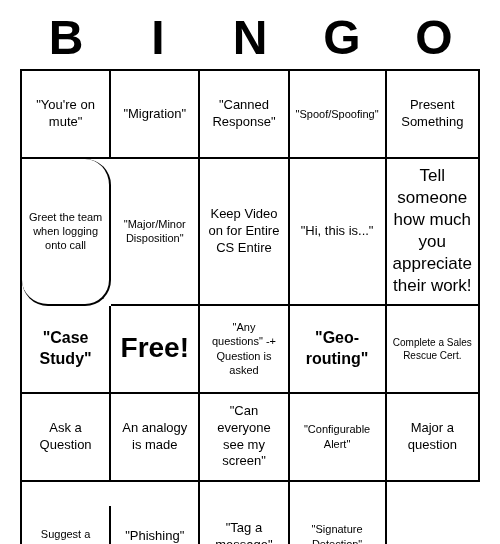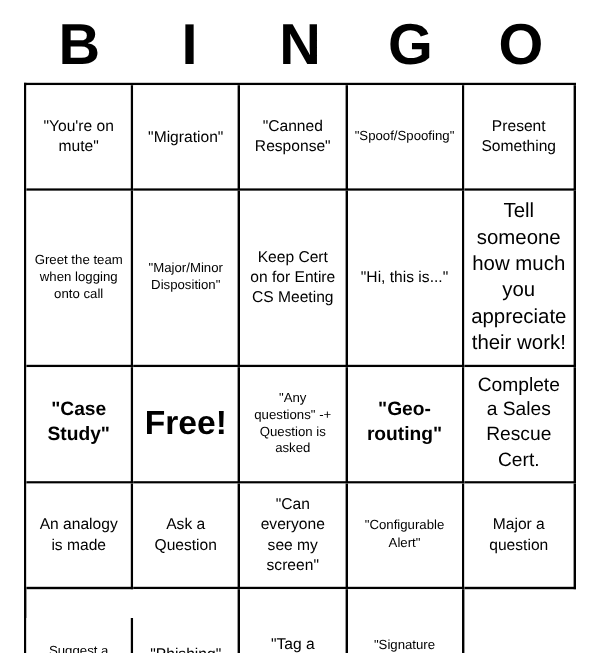--- a/index.html
+++ b/index.html
@@ -63,32 +63,32 @@
     <span class="bingo-letter">N</span>
     <span class="bingo-letter">G</span>
     <span class="bingo-letter">O</span>
   </div>
   <div class="bingo-grid">
   <div class="bingo-cell">"You're on mute"</div>
       <div class="bingo-cell">"Migration"</div>
       <div class="bingo-cell">"Canned Response"</div>
       <div class="bingo-cell" style="font-size: 11px;">"Spoof/Spoofing"</div>
       <div class="bingo-cell">Present Something</div>
-      <div class="bingo-cell" style="font-size: 11px;">Greet the team when logging onto call</div>
+      <div class="bingo-cell" style="font-size: 11px; border-radius: 26px;">Greet the team when logging onto call</div>
       <div class="bingo-cell" style="font-size: 11px;">"Major/Minor Disposition"</div>
-      <div class="bingo-cell">Keep Cert on for Entire CS Meeting</div>
+      <div class="bingo-cell">Keep Video on for Entire CS Entire</div>
       <div class="bingo-cell">"Hi, this is..."</div>
       <div class="bingo-cell" style="font-size: 17px;">Tell someone how much you appreciate their work!</div>
       <div class="bingo-cell" style="font-size: 16px; font-weight: bold;">"Case Study"</div>
       <div class="bingo-cell free">Free!</div>
       <div class="bingo-cell" style="font-size: 11px;">"Any questions" -+ Question is asked</div>
       <div class="bingo-cell" style="font-size: 16px; font-weight: bold;">"Geo-routing"</div>
-      <div class="bingo-cell" style="font-size: 16px;">Complete a Sales Rescue Cert.</div>
+      <div class="bingo-cell" style="font-size: 10px;">Complete a Sales Rescue Cert.</div>
+      <div class="bingo-cell">Ask a Question</div>
       <div class="bingo-cell">An analogy is made</div>
-      <div class="bingo-cell">Ask a Question</div>
       <div class="bingo-cell">"Can everyone see my screen"</div>
       <div class="bingo-cell" style="font-size: 11px;">"Configurable Alert"</div>
       <div class="bingo-cell">Major a question</div>
       <div class="bingo-cell" style="font-size: 11px; margin-top: 24px;">Suggest a Project Tahoe Prospect</div>
       <div class="bingo-cell">"Phishing"</div>
       <div class="bingo-cell">"Tag a message"</div>
       <div class="bingo-cell" style="font-size: 11px;">"Signature Detection"</div>
     </div>
 </div>
 

